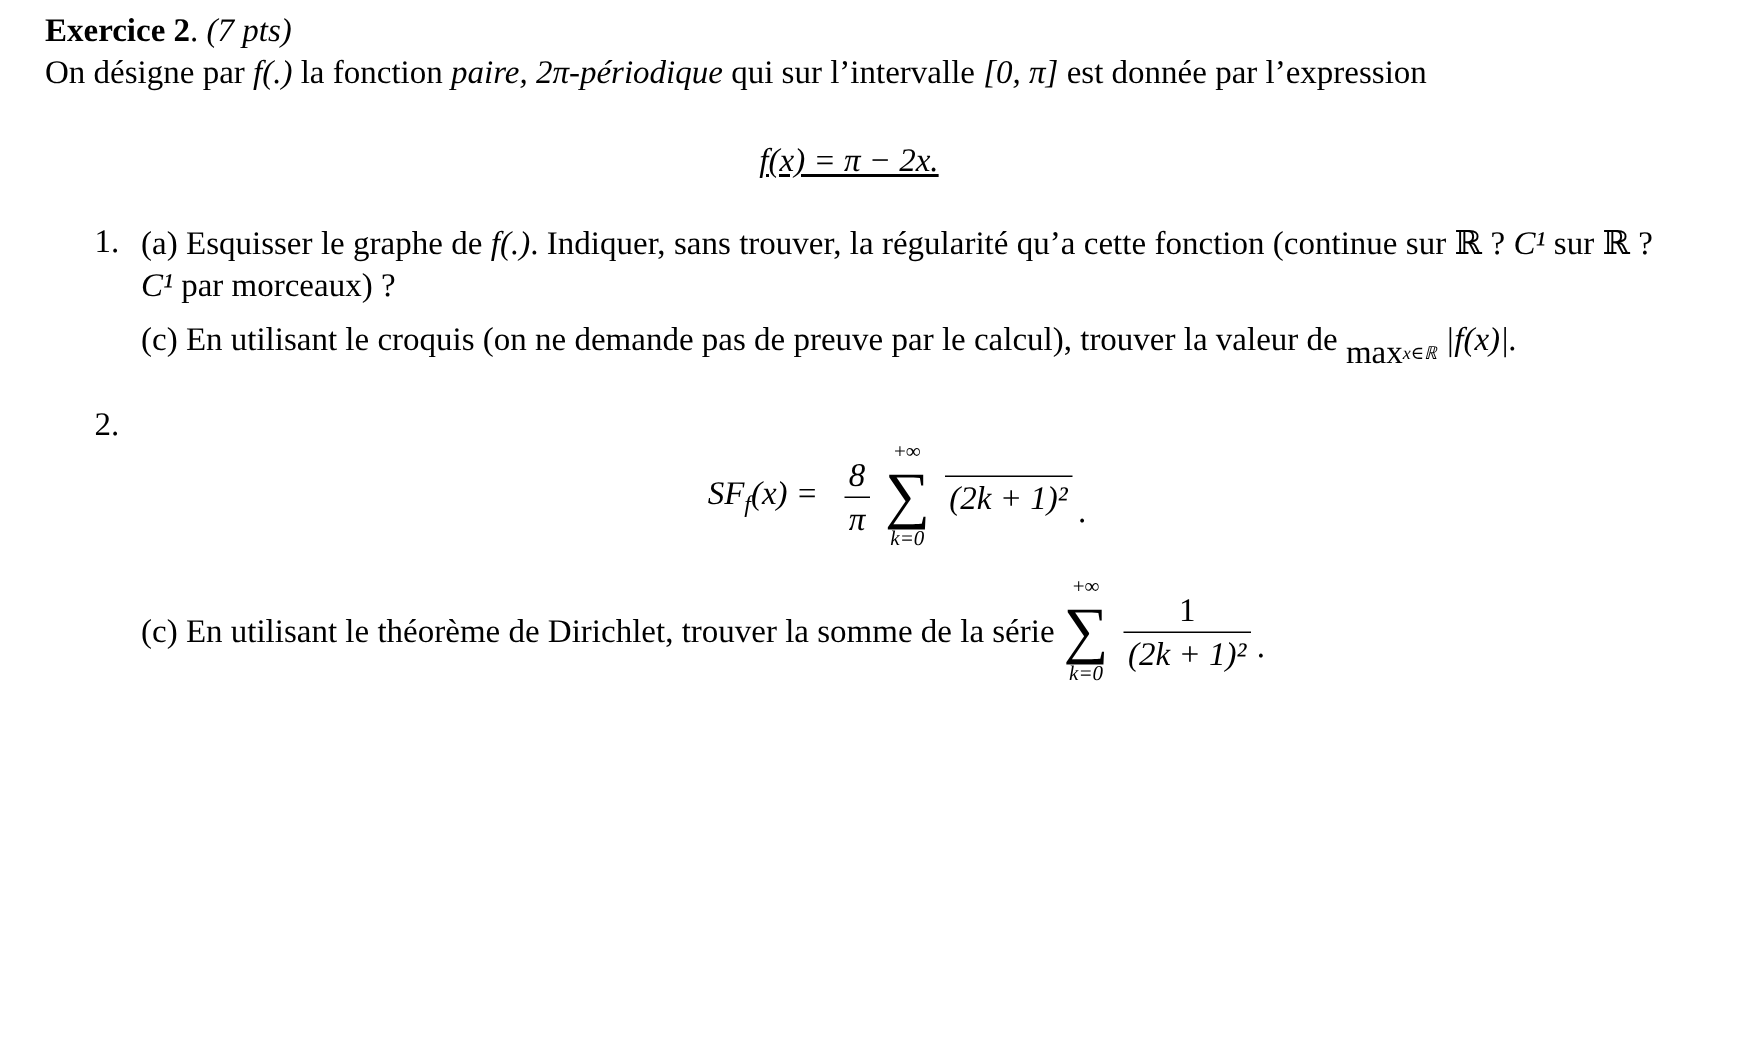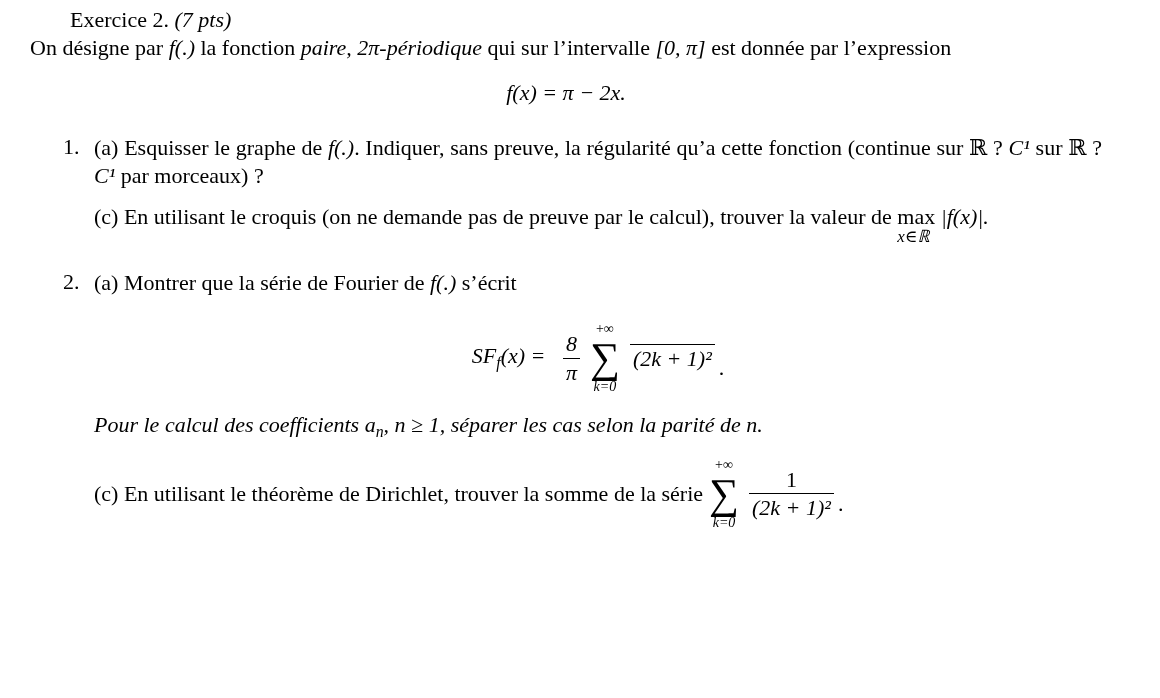--- a/index.html
+++ b/index.html
@@ -7,45 +7,45 @@
   body {
     width:1160px; height:698px; overflow:hidden;
     font-family:"Liberation Serif","DejaVu Serif",serif;
     color:#000; font-size:22px;
   }
   .page { padding:6px 58px 0 30px; }
   p, .line { line-height:28px; text-align:justify; }
   .m  { font-style:italic; }
   .it { font-style:italic; }
   .up { font-style:normal; }
-  b   { font-weight:normal;margin-left:40px; }
+  b   { font-weight:bold; }
   sub { font-size:0.72em; font-style:italic; }
   .displayed-eq {
     display:flex; justify-content:center; align-items:center;
     text-align:center;
   }
-  .eq1 { margin:16px 0 18px 0; line-height:30px; }
+  .eq1 { margin:30px 0 18px 0; line-height:30px;text-decoration:underline; }
   .eq2 { margin:24px 0 16px 0; }
   .eq-lhs { font-style:italic; margin-right:8px; white-space:pre; }
   .frac { display:inline-flex; flex-direction:column; align-items:center; margin:0 4px; line-height:1.25; }
   .frac .den { border-top:1.5px solid #000; padding:0 3px; }
   .frac .num { padding:0 3px; }
   .bigop { display:inline-flex; flex-direction:column; align-items:center; line-height:1; margin:0 6px; }
   .bigop .lim { font-size:14px; line-height:1.15; }
   .bigop .op  { font-size:42px; font-style:normal; line-height:1; }
   .eq-dot { position:relative; top:10px; }
   .enum { display:flex; }
   .enum1 { margin-top:26px; }
   .enum2 { margin-top:30px; }
   .enum-num { width:31px; margin-left:33px; flex:none; }
   .enum-body { flex:1; }
   .sub-item { margin-top:8px; }
-  .underop { display:inline-flex; flex-direction:column; align-items:flex-start; line-height:1.05; vertical-align:middle; transform:translateY(7px); }
+  .underop { display:inline-flex; align-items:center; line-height:1.05; vertical-align:middle; transform:translateY(7px); }
   .underop .op  { font-style:normal; }
-  .underop .lim { font-size:17px; }
+  .underop .lim { font-size:12px; }
   .note { margin-top:16px; }
   .inline-eq-line { display:flex; align-items:center; margin-top:10px; text-align:left; }
   .inline-eq-line .txt { white-space:nowrap; }
 </style>
 </head>
 <body>
 
 <div class="page">
 
   <p><b>Exercice 2</b><span>. </span><span class="it">(7 pts)</span></p>
@@ -53,55 +53,53 @@
   <p><span>On désigne par </span><span class="m">f(.)</span><span> la fonction </span><span class="it">paire, 2π-périodique</span><span> qui sur l’intervalle </span><span class="m">[0, π]</span><span> est donnée par l’expression</span></p>
 
   <div class="displayed-eq eq1">
       <span class="m">f(x) = π − 2x.</span>
     </div>
 
   <div class="enum enum1">
     <span class="enum-num">1.</span>
     <div class="enum-body">
 
-      <p><span>(a) Esquisser le graphe de </span><span class="m">f(.)</span><span>. Indiquer, sans preuve, la régularité qu’a cette fonction (continue sur </span><span class="up">ℝ</span><span> ? </span><span class="m">C¹</span><span> sur </span><span class="up">ℝ</span><span> ? </span><span class="m">C¹</span><span> par morceaux) ?</span></p>
+      <p><span>(a) Esquisser le graphe de </span><span class="m">f(.)</span><span>. Indiquer, sans trouver, la régularité qu’a cette fonction (continue sur </span><span class="up">ℝ</span><span> ? </span><span class="m">C¹</span><span> sur </span><span class="up">ℝ</span><span> ? </span><span class="m">C¹</span><span> par morceaux) ?</span></p>
 
 
       <p class="sub-item"><span>(c) En utilisant le croquis (on ne demande pas de preuve par le calcul), trouver la valeur de </span><span class="underop">
             <span class="op">max</span>
             <span class="lim m">x∈ℝ</span>
           </span> <span class="m">|f(x)|.</span></p>
 
     </div>
   </div>
 
   <div class="enum enum2">
     <span class="enum-num">2.</span>
     <div class="enum-body">
 
-      <p><span>(a) Montrer que la série de Fourier de </span><span class="m">f(.)</span><span> s’écrit</span></p>
 
       <div class="displayed-eq eq2">
         <span class="eq-lhs"><span>SF</span><sub>f</sub><span>(x) = </span></span>
         <span class="frac m">
             <span class="num">8</span>
             <span class="den">π</span>
           </span>
         <span class="bigop">
             <span class="lim">+∞</span>
             <span class="op">∑</span>
             <span class="lim m">k=0</span>
           </span>
         <span class="frac m">
             <span class="den">(2k + 1)²</span>
           </span>
         <span class="eq-dot">.</span>
       </div>
 
-      <p class="it note"><span>Pour le calcul des coefficients a</span><sub>n</sub><span>, n ≥ 1, séparer les cas selon la parité de n.</span></p>
 
 
       <div class="inline-eq-line">
         <span class="txt">(c) En utilisant le théorème de Dirichlet, trouver la somme de la série </span>
         <span class="bigop">
             <span class="lim">+∞</span>
             <span class="op">∑</span>
             <span class="lim m">k=0</span>
           </span>
         <span class="frac m">

